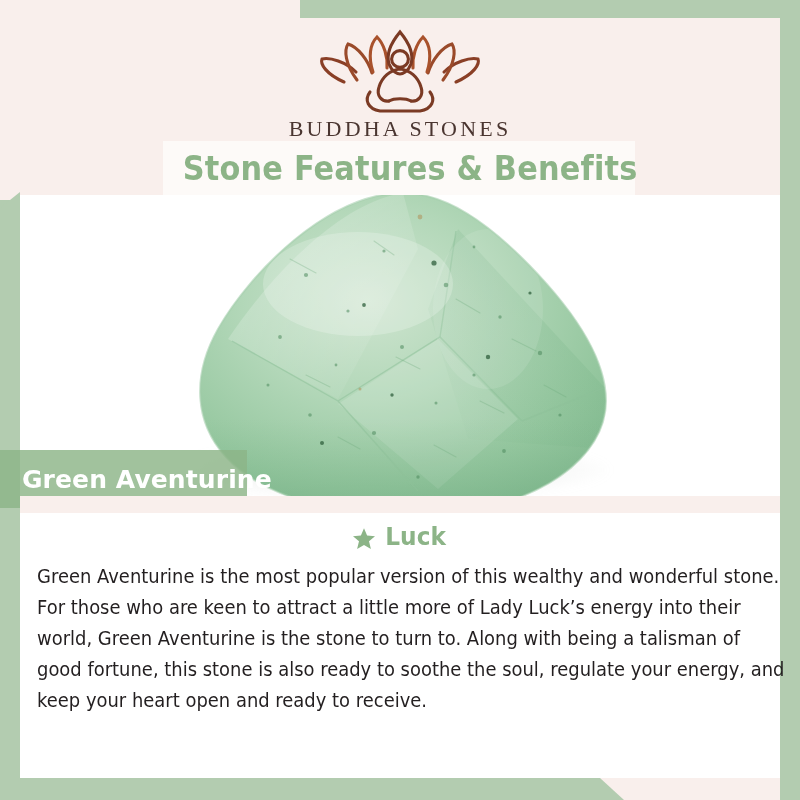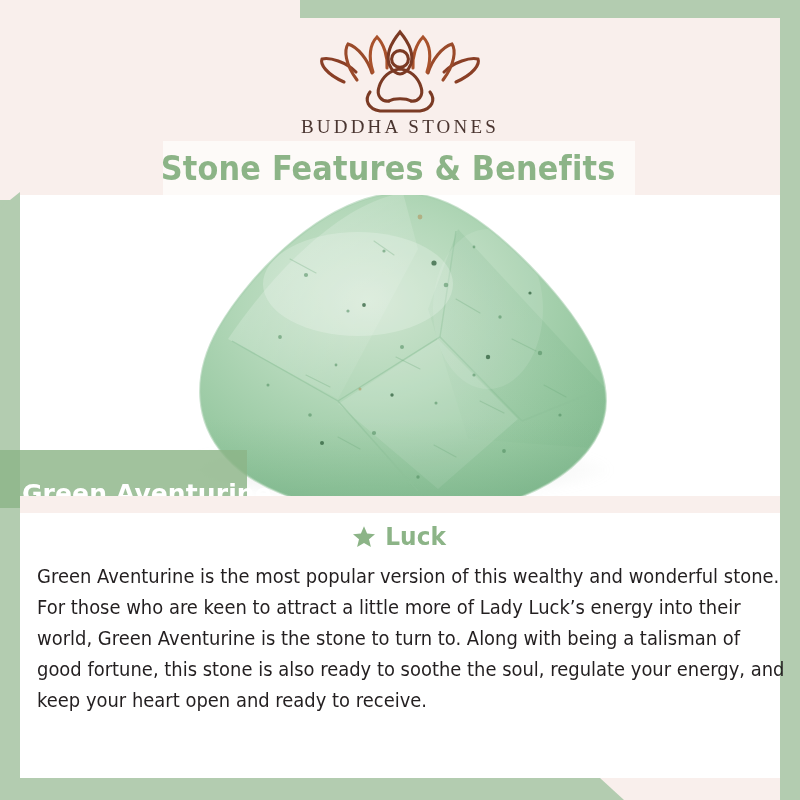--- a/index.html
+++ b/index.html
@@ -54,35 +54,35 @@
     display: flex;
     flex-direction: column;
     align-items: center;
   }
 
   .logo-mark { width: 180px; height: 88px; display: block; }
 
   .brand-name {
     margin-top: 2px;
     font-family: "Liberation Serif", serif;
-    font-size: 19px;
+    font-size: 22px;
     letter-spacing: 3.2px;
     color: #4a3530;
     font-weight: 400;
   }
 
   
   .title-banner {
     position: absolute;
     left: 163px; top: 141px;
     width: 472px; height: 54px;
     background: #fdfaf8;
     display: flex;
     align-items: center;
-    justify-content: flex-end;
+    justify-content: flex-start;
   }
   .title-text {
     font-family: "DejaVu Sans", sans-serif;
     font-weight: bold;
     font-size: 33px;
     color: #8cb487;
     letter-spacing: 0.2px;
     transform: scaleX(0.92);
     white-space: nowrap;
   }
@@ -113,21 +113,21 @@
     width: 430px; height: 330px;
   }
 
   
   .stone-label {
     position: absolute;
     left: 0; top: 450px;
     width: 247px; height: 58px;
     background: rgba(140,180,135,0.82);
     display: flex;
-    align-items: flex-end;
+    align-items: center;
   }
   .stone-label span {
     padding-left: 22px;
     color: #ffffff;
     font-family: "DejaVu Sans", sans-serif;
     font-size: 25px;
     font-weight: bold;
     letter-spacing: 0.1px;
     white-space: nowrap;
   }
@@ -148,21 +148,21 @@
     background: #ffffff;
   }
 
   .keywords {
     display: flex;
     justify-content: center;
     align-items: center;
     gap: 20px;
     padding-top: 9px;
   }
-  .kw { display: flex; align-items: center; gap: 7px; }
+  .kw { display: flex; align-items: flex-end; gap: 7px; }
   .kw-star { width: 24px; height: 24px; display: block; }
   .kw-label {
     font-family: "DejaVu Sans", sans-serif;
     font-weight: bold;
     font-size: 25px;
     color: #8cb487;
     transform: scaleX(0.93);
     white-space: nowrap;
   }
 

